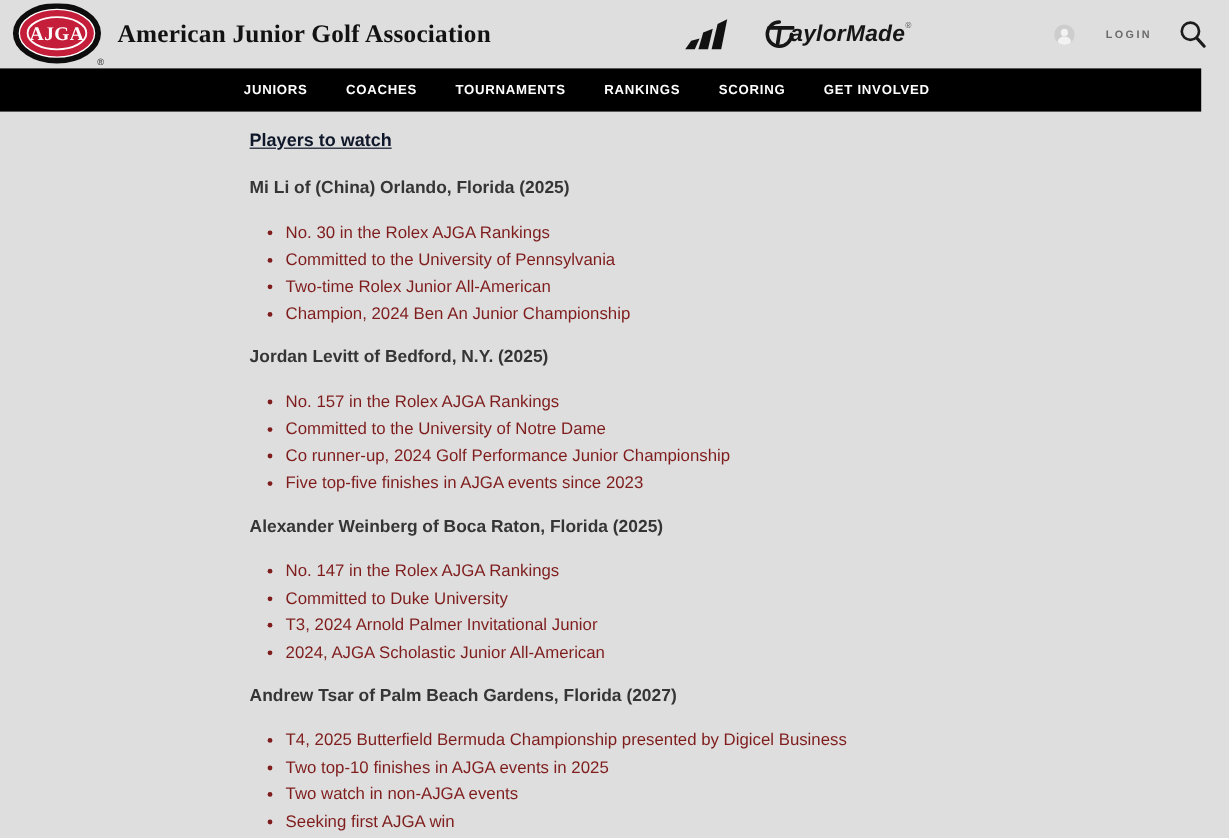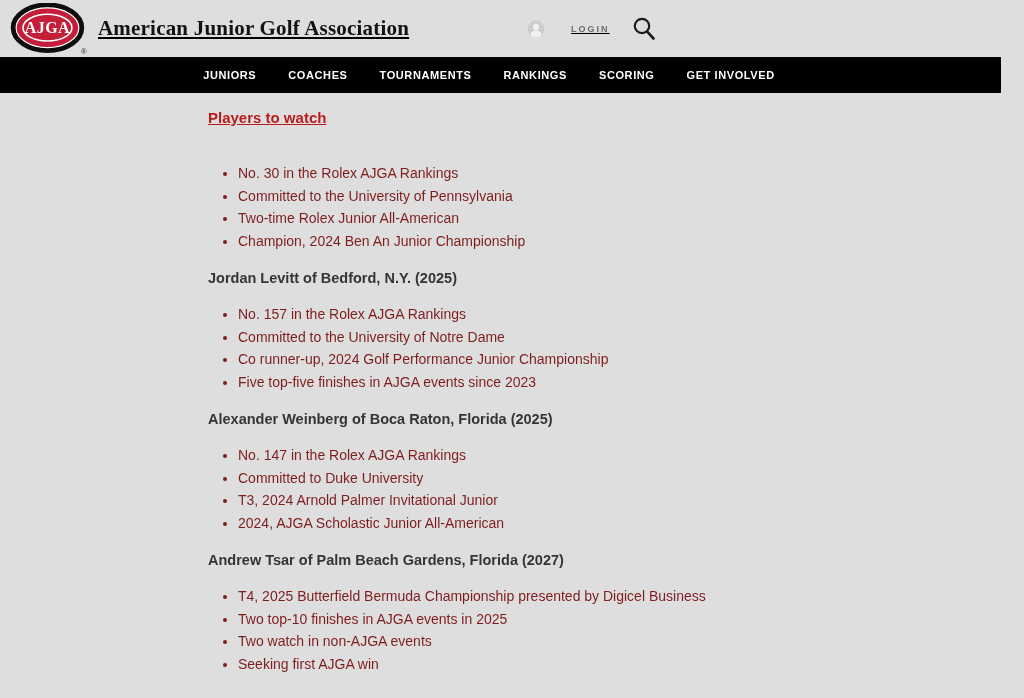--- a/index.html
+++ b/index.html
@@ -12,21 +12,20 @@
 
   
   .header {
     height: 57px;
     background: #dedede;
     display: flex;
     align-items: center;
     padding: 0 18px 0 10px;
     box-sizing: border-box;
     position: relative;
-    text-decoration: underline;
   }
   .logo-svg { display: block; margin-top: 2px; cursor: pointer; }
   .site-title {
     font-family: "Liberation Serif", serif;
     font-weight: bold;
     font-size: 21px;
     color: #121212;
     margin-left: 10px;
     letter-spacing: 0.2px;
     white-space: nowrap;
@@ -73,21 +72,21 @@
     cursor: pointer;
     white-space: nowrap;
   }
 
   
   .main { padding: 16px 0 0 208px; }
   .page-link {
     display: inline-block;
     font-size: 15px;
     font-weight: bold;
-    color: #b91c1c;
+    color: #0f172a;
     text-decoration: underline;
     margin: 0 0 21px 0;
     cursor: pointer;
   }
   .player-heading {
     margin: 0;
     font-size: 14.5px;
     font-weight: bold;
     color: #353535;
     line-height: 20px;
@@ -111,20 +110,38 @@
   <svg class="logo-svg" width="78" height="54" viewBox="0 0 102 70">
     <ellipse cx="49" cy="32" rx="44.5" ry="29.5" fill="none" stroke="#0d0d0d" stroke-width="7"></ellipse>
     <ellipse cx="49" cy="32" rx="41" ry="26" fill="#c41e3a" stroke="#ffffff" stroke-width="1.5"></ellipse>
     <ellipse cx="49" cy="32" rx="32" ry="17.5" fill="none" stroke="#ffffff" stroke-width="2"></ellipse>
     <text x="49" y="39.5" text-anchor="middle" font-family="Liberation Serif, serif" font-weight="bold" font-size="21" fill="#ffffff" letter-spacing="0.5">AJGA</text>
     <text x="93" y="67" font-size="10" fill="#2a2a2a">®</text>
   </svg>
 
   <div class="site-title">American Junior Golf Association</div>
 
+  <div class="partners">
+
+    <svg class="adidas" width="37" height="27" viewBox="0 0 37 27">
+      <polygon points="1,26 9,26 13,17 6,19" fill="#111"></polygon>
+      <polygon points="12,26 20,26 24,9 16,12" fill="#111"></polygon>
+      <polygon points="23,26 31,26 36,1 28,5" fill="#111"></polygon>
+    </svg>
+
+    <div class="taylormade">
+      <svg width="25" height="25" viewBox="0 0 26 26">
+        <path d="M23.5 13 A10.5 10.5 0 1 1 13 2.5" fill="none" stroke="#161616" stroke-width="3" stroke-linecap="round"></path>
+        <path d="M4 7.5 L25 7.5" stroke="#161616" stroke-width="3.2" stroke-linecap="round"></path>
+        <path d="M13.5 8 L11.5 21" stroke="#161616" stroke-width="3.2" stroke-linecap="round"></path>
+      </svg>
+      <span class="tm-word">aylorMade</span>
+      <span class="tm-reg">®</span>
+    </div>
+  </div>
 
   <div class="account">
     <svg class="person-badge" width="18" height="18" viewBox="0 0 18 18">
       <defs>
           <clipPath id="pc">
             <circle cx="9" cy="9" r="8.5"></circle>
           </clipPath>
         </defs>
       <circle cx="9" cy="9" r="8.5" fill="#cdcdcd"></circle>
       <g clip-path="url(#pc)">
@@ -150,20 +167,21 @@
   <span class="nav-item">RANKINGS</span>
   <span class="nav-item">SCORING</span>
   <span class="nav-item">GET INVOLVED</span>
 </div>
 
 <div class="main">
 
   <a class="page-link">Players to watch</a>
 
   <div>
+    <h3 class="player-heading">Mi Li of (China) Orlando, Florida (2025)</h3>
     <ul class="player-bullets">
       <li>No. 30 in the Rolex AJGA Rankings</li>
       <li>Committed to the University of Pennsylvania</li>
       <li>Two-time Rolex Junior All-American</li>
       <li>Champion, 2024 Ben An Junior Championship</li>
     </ul>
   </div>
 
   <div>
     <h3 class="player-heading">Jordan Levitt of Bedford, N.Y. (2025)</h3>

